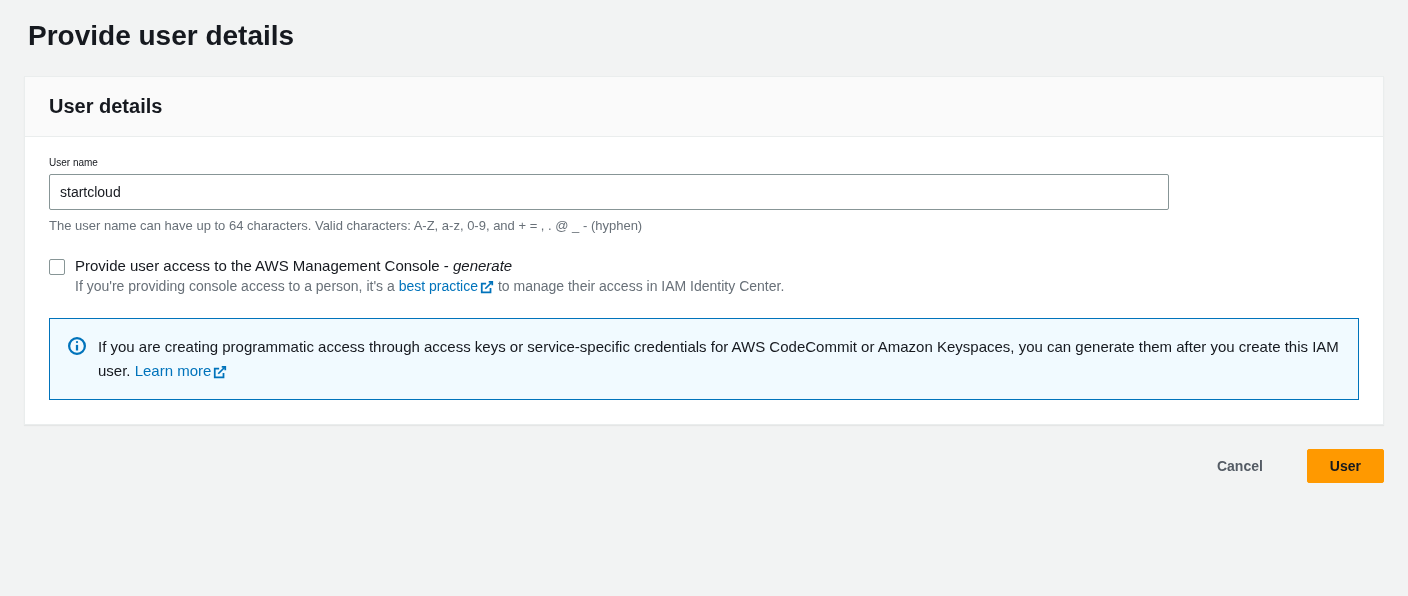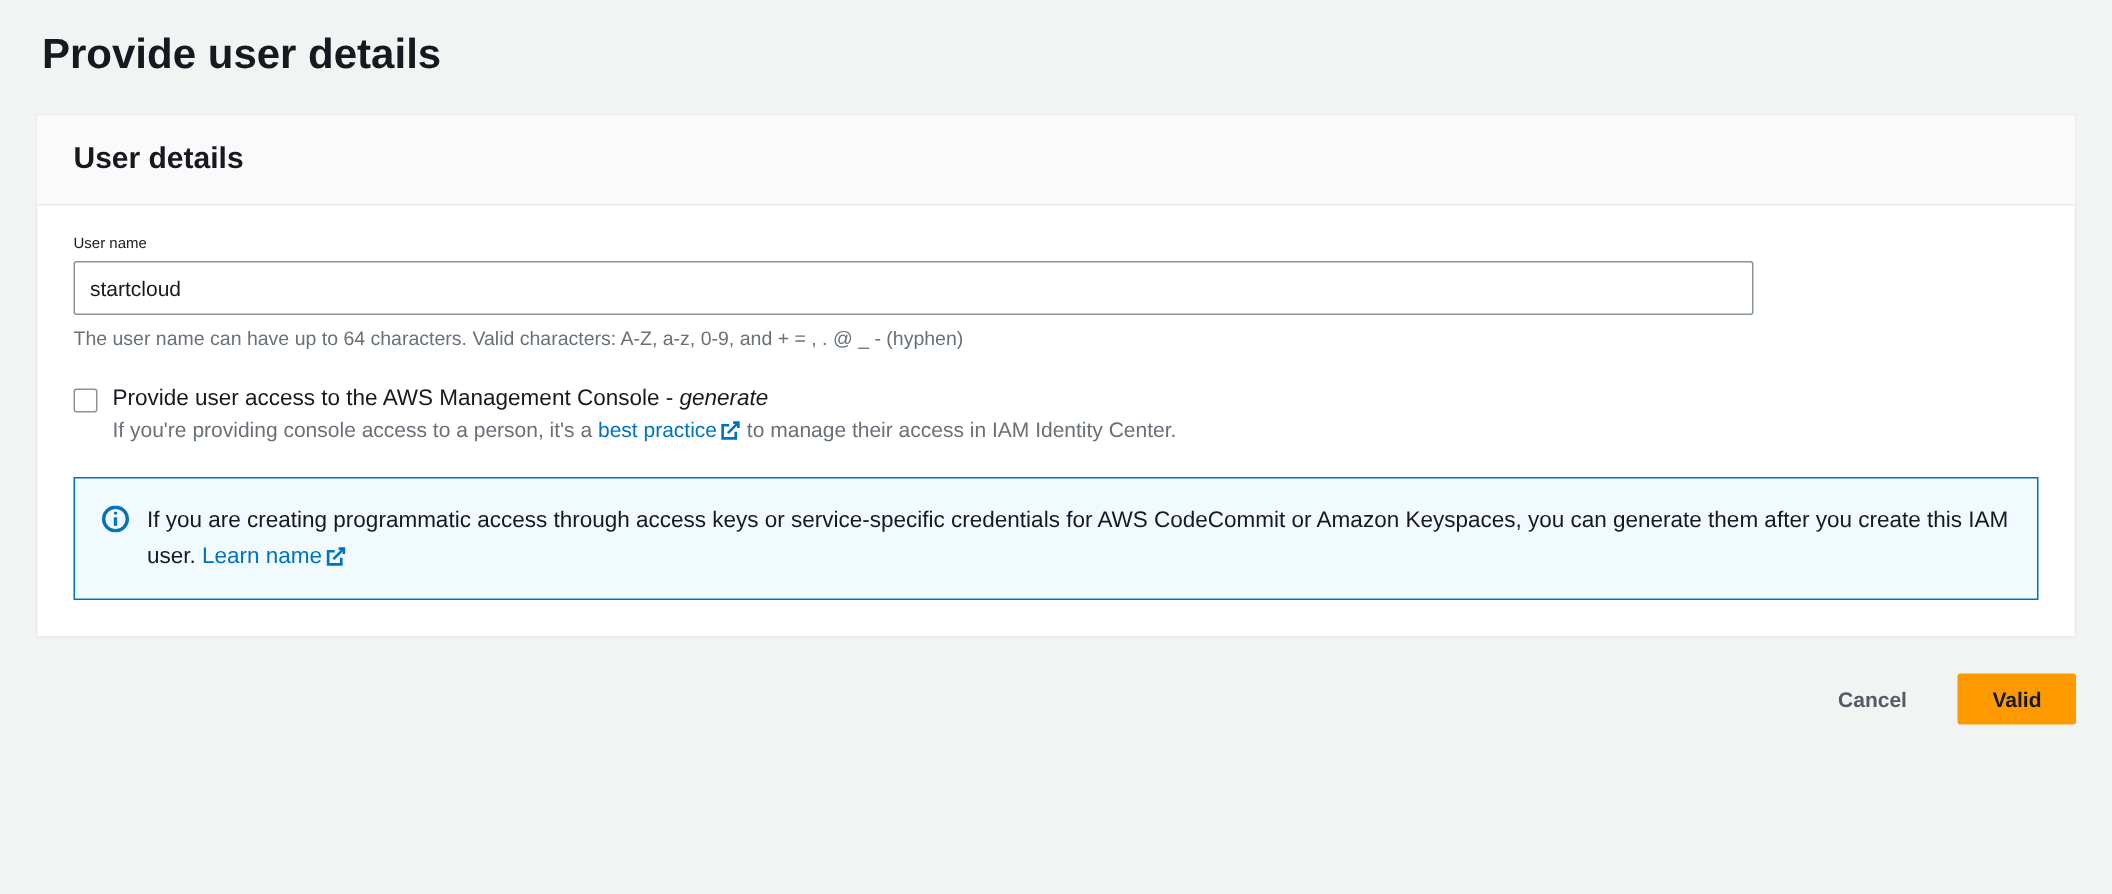--- a/index.html
+++ b/index.html
@@ -117,21 +117,21 @@
       margin-top: 2px;
     }
     .info-text {
       font-size: 15px;
       line-height: 1.6;
       color: #16191f;
     }
     .footer-actions {
       display: flex;
       justify-content: flex-end;
-      gap: 12px;
+      gap: 22px;
       margin-top: 24px;
     }
     .btn {
       padding: 8px 22px;
       font-size: 14px;
       font-weight: 700;
       border-radius: 2px;
       cursor: pointer;
       border: none;
       font-family: inherit;
@@ -181,29 +181,29 @@
 
     <div class="info-box">
       <span class="info-icon">
         <svg width="18" height="18" viewBox="0 0 16 16" fill="none">
             <circle cx="8" cy="8" r="7" stroke="#0073bb" stroke-width="2"></circle>
             <circle cx="8" cy="4.5" r="1" fill="#0073bb"></circle>
             <rect x="7" y="7" width="2" height="5" fill="#0073bb"></rect>
           </svg>
       </span>
       <div class="info-text">
-        <span>If you are creating programmatic access through access keys or service-specific credentials for AWS CodeCommit or Amazon Keyspaces, you can generate them after you create this IAM user. </span><a class="link"><span>Learn name</span><span class="external-icon">
+        <span>If you are creating programmatic access through access keys or service-specific credentials for AWS CodeCommit or Amazon Keyspaces, you can generate them after you create this IAM user. </span><a class="link"><span>Learn more</span><span class="external-icon">
               <svg width="14" height="14" viewBox="0 0 16 16" fill="none" stroke="#0073bb" stroke-width="2">
                 <path d="M10 2h4v4"></path>
                 <path d="M6 10L14 2"></path>
                 <path d="M12 9v5H2V4h5"></path>
               </svg>
             </span></a>
       </div>
     </div>
 
   </div>
 </div>
 
 <div class="footer-actions">
   <button class="btn btn-link">Cancel</button>
-  <button class="btn btn-primary">Valid</button>
+  <button class="btn btn-primary">User</button>
 </div>
 
 </body></html>

